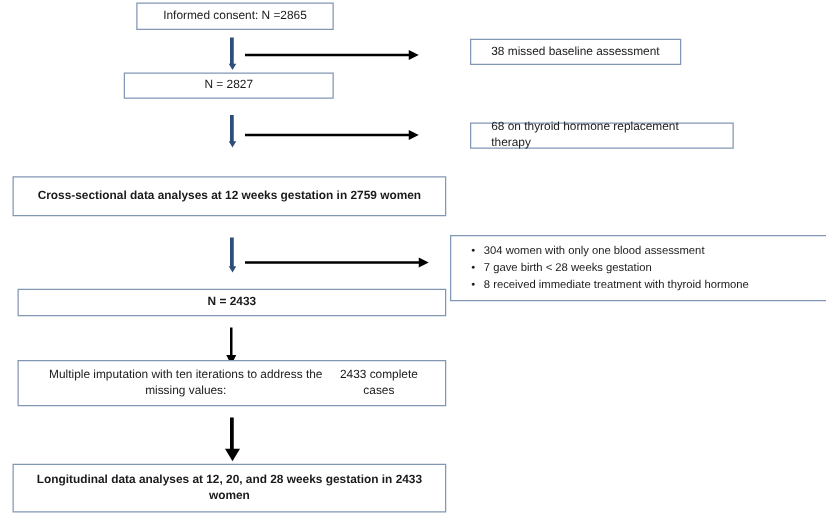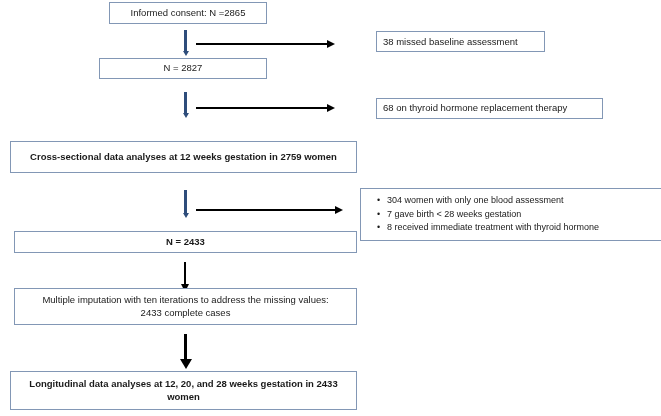--- a/index.html
+++ b/index.html
@@ -20,21 +20,21 @@
     box-sizing: border-box;
     border: 1px solid #8297b5;
     background: #ffffff;
     display: flex;
     align-items: center;
     justify-content: center;
     color: #1a1a1a;
     font-size: 9.5px;
     line-height: 1.35;
     text-align: center;
-    padding: 2px 6px;
+    padding: 2px 16px;
   }
   .box.bold {
     font-weight: bold;
     font-size: 9.5px;
     justify-content: center;
   }
   .box.left-align {
     justify-content: flex-start;
     text-align: left;
   }
@@ -138,21 +138,21 @@
   </div>
 
   <div class="box" style="left:99px; top:58px; width:168px; height:21px;text-align:right;">
     <span>N = 2827</span>
   </div>
 
   <div class="vstub" style="left:184px; top:92px; height:22px;"></div>
 
   <div class="harrow" style="left:196px; top:107px; width:132px;"></div>
 
-  <div class="box left-align" style="left:376px; top:98px; width:227px; height:21px;">
+  <div class="box left-align" style="left:376px; top:98px; width:211px; height:21px;">
     <span>68 on thyroid hormone replacement therapy</span>
   </div>
 
   <div class="box bold" style="left:10px; top:141px; width:347px; height:32px;">
     <span>Cross-sectional data analyses at 12  weeks gestation in 2759  women</span>
   </div>
 
   <div class="vstub" style="left:184px; top:190px; height:24px;"></div>
 
   <div class="harrow" style="left:196px; top:209px; width:140px;"></div>
@@ -164,21 +164,21 @@
       <li>8 received immediate treatment with thyroid hormone</li>
     </ul>
   </div>
 
   <div class="box" style="left:14px; top:231px; width:343px; height:22px;font-weight:bold;">
     <span>N = 2433</span>
   </div>
 
   <div class="varrow" style="left:184px; top:262px; height:23px;"></div>
 
-  <div class="box" style="left:14px; top:288px; width:343px; height:37px; flex-direction:column;">
+  <div class="box" style="left:14px; top:288px; width:343px; height:37px; ">
     <span>Multiple imputation with ten iterations to address the missing values:</span>
     <span>2433  complete cases</span>
   </div>
 
   <div class="varrow thick" style="left:184px; top:334px; height:26px;"></div>
 
   <div class="box bold" style="left:10px; top:371px; width:347px; height:39px;">
     <span>Longitudinal data analyses at 12,  20,  and 28 weeks gestation in 2433  women</span>
   </div>
 

